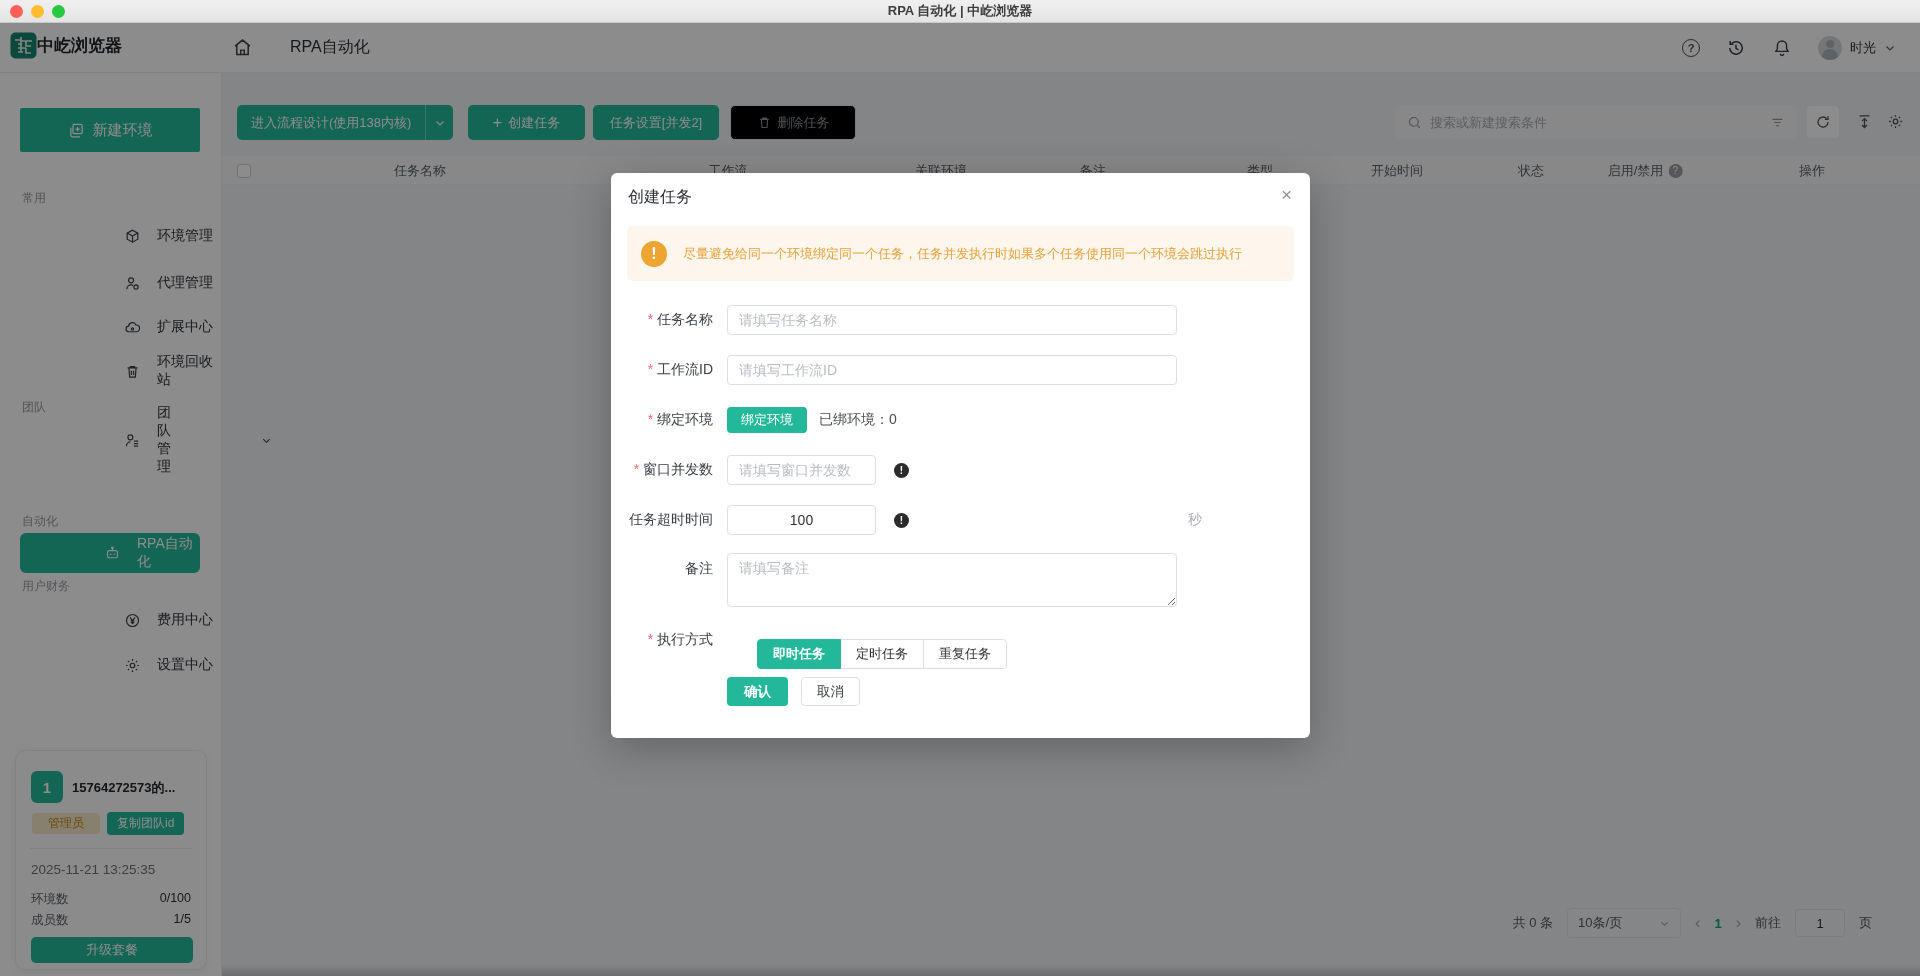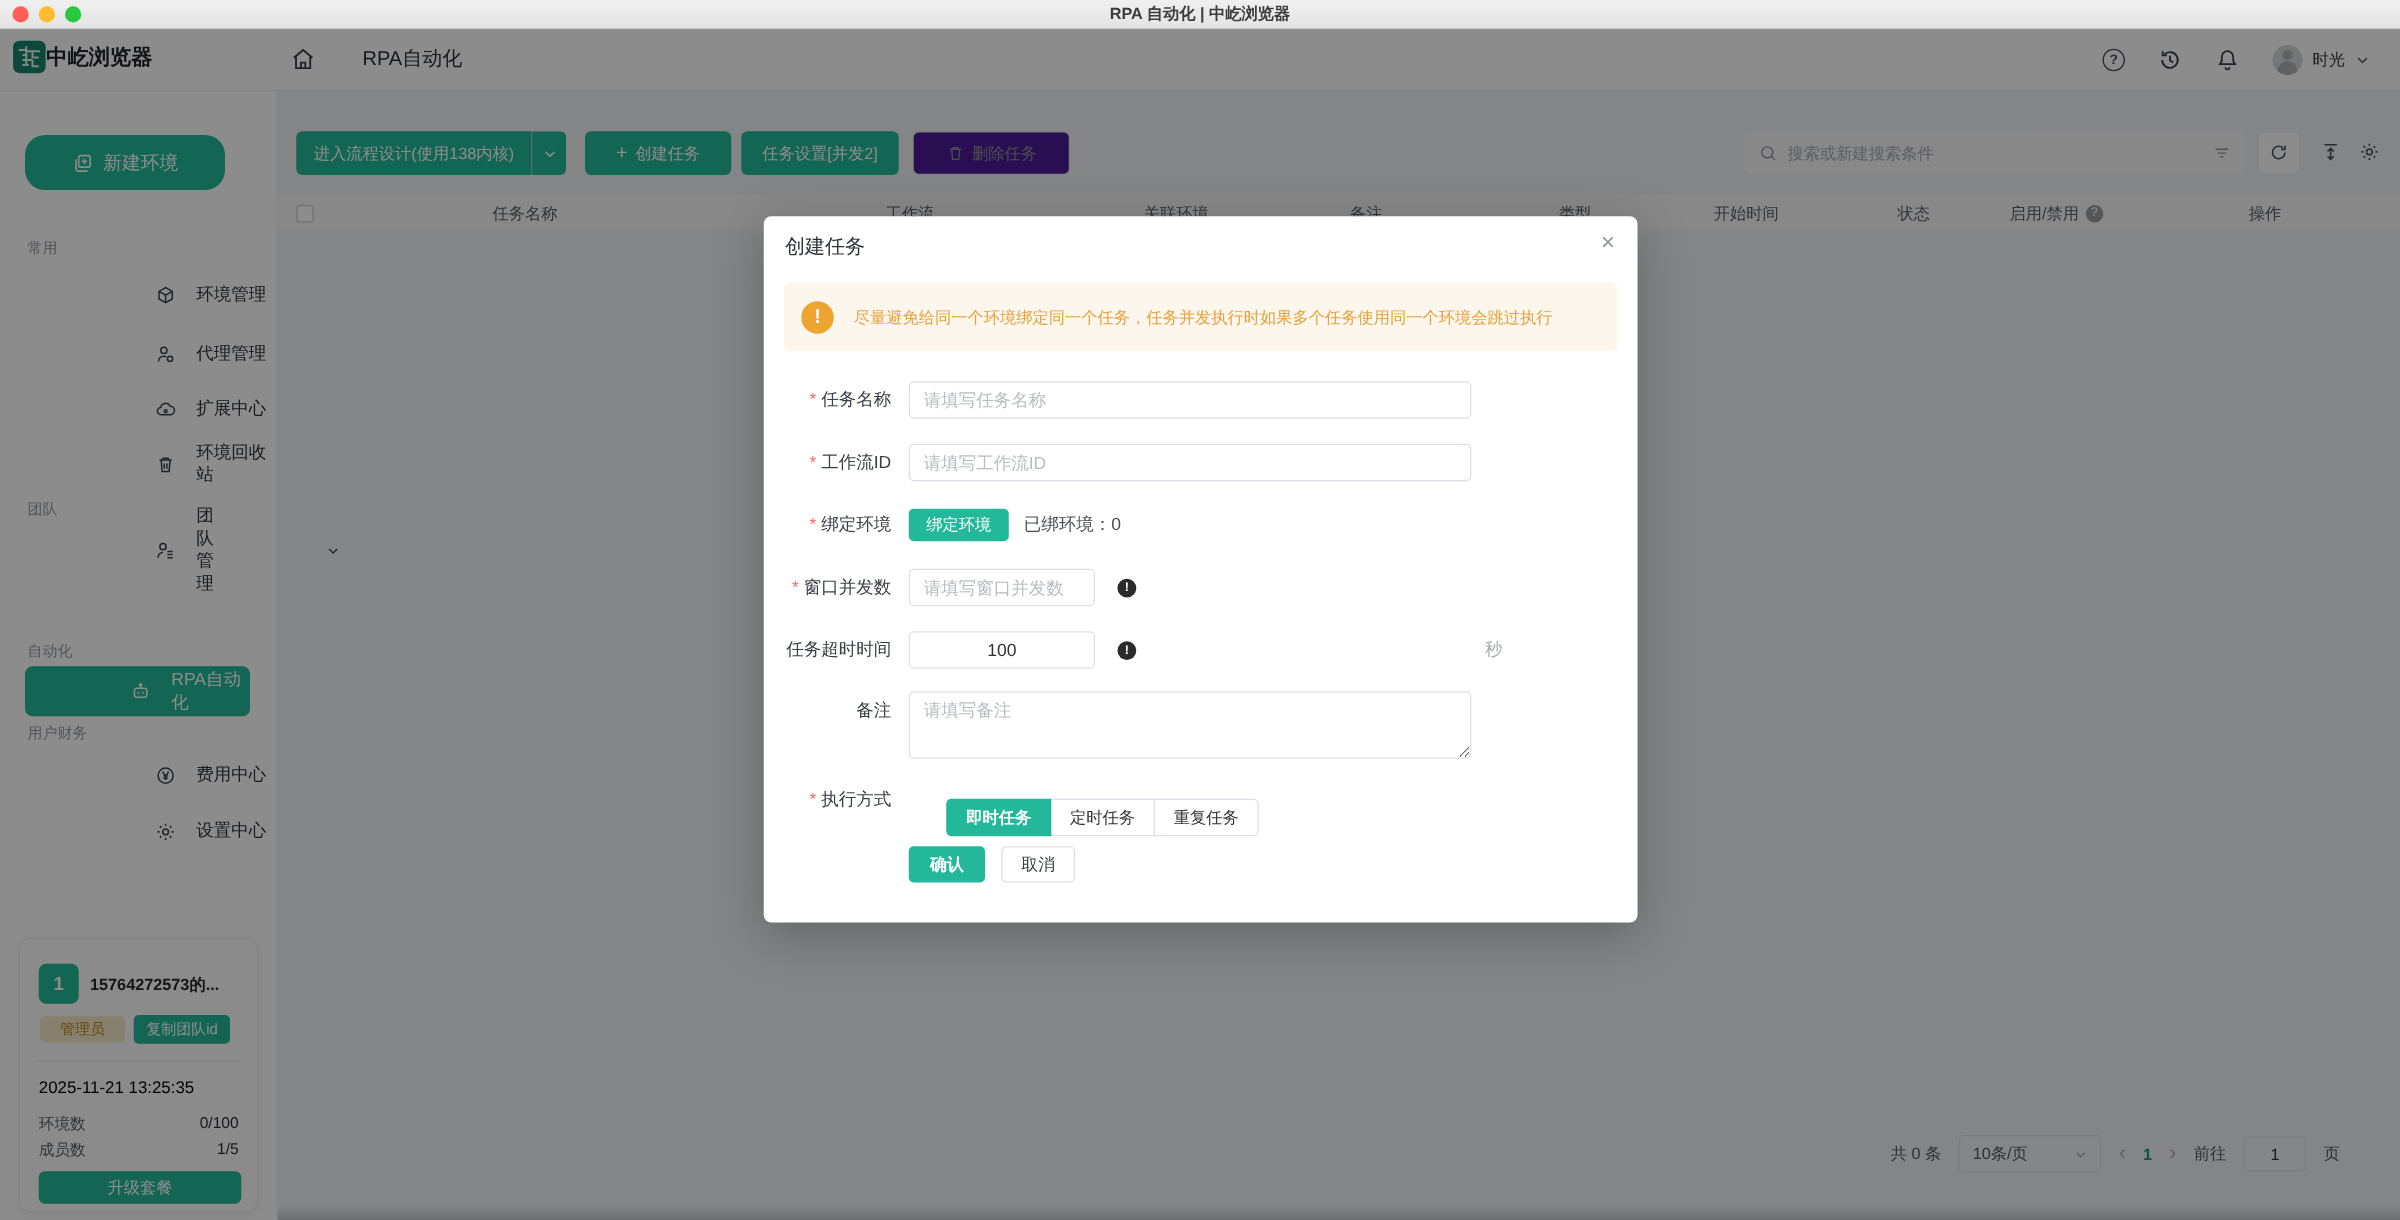--- a/index.html
+++ b/index.html
@@ -28,59 +28,59 @@
     display:flex; align-items:center; justify-content:center; font-size:11px; font-weight:bold; color:#4c5158; }
   .user-box { display:flex; align-items:center; gap:8px; }
   .avatar { width:24px; height:24px; border-radius:50%; background:#d4d7db; position:relative; overflow:hidden; }
   .avatar::before { content:""; position:absolute; left:8px; top:4px; width:8px; height:8px; border-radius:50%; background:#aeb2b8; }
   .avatar::after  { content:""; position:absolute; left:4px; top:13px; width:16px; height:12px; border-radius:8px 8px 0 0; background:#aeb2b8; }
   .user-name { font-size:13px; color:#303133; }
 
   
   .sidebar { position:absolute; left:0; top:73px; width:222px; bottom:0; background:#fff;
     border-right:1px solid #eef0f2; z-index:1; }
-  .btn-newenv { position:absolute; left:20px; top:35px; width:160px; height:44px; background:#23b899;
-    color:#fff; border:none; border-radius:16px; font-size:15px; display:flex; align-items:center;
+  .btn-newenv { position:absolute; left:20px; top:35px; width:180px; height:44px; background:#23b899;
+    color:#fff; border:none; border-radius:2px; font-size:15px; display:flex; align-items:center;
     justify-content:center; gap:8px; cursor:pointer; }
   .side-section { position:absolute; left:22px; font-size:12px; color:#989ba1; }
   .side-item { position:absolute; left:0; width:222px; height:44px; display:flex; align-items:center;
     color:#2f3339; font-size:14px; cursor:pointer; }
   .side-item .ic { margin-left:62px; margin-right:8px; color:#3c4147; }
   .side-item.active { left:20px; width:180px; height:40px; background:#23b899; border-radius:6px; color:#fff; }
   .side-item.active .ic { margin-left:42px; color:#fff; }
   .side-chevron { margin-left:28px; color:#6d7177; }
 
   
   .team-card { position:absolute; left:15px; top:677px; width:192px; height:220px; background:#fdfdfd;
     border:1px solid #ededef; border-radius:10px; box-shadow:0 2px 8px rgba(0,0,0,0.06); }
   .team-badge { position:absolute; left:15px; top:20px; width:32px; height:32px; background:#23b899;
     border-radius:6px; color:#fff; font-size:15px; font-weight:bold; display:flex; align-items:center; justify-content:center; }
   .team-name { position:absolute; left:56px; top:28px; font-size:13px; font-weight:bold; color:#26282c; }
   .tag-admin { position:absolute; left:16px; top:62px; height:21px; padding:0 16px; background:#f8e9c9;
     color:#c3881f; font-size:12px; border-radius:4px; display:flex; align-items:center; }
   .btn-copyid { position:absolute; left:91px; top:61px; height:23px; padding:0 10px; background:#23b899;
     color:#fff; font-size:12px; border:none; border-radius:4px; cursor:pointer; }
   .team-divider { position:absolute; left:14px; right:14px; top:97px; height:1px; background:#ececee; }
-  .team-date { position:absolute; left:15px; top:111px; font-size:13.5px; color:#000000; }
+  .team-date { position:absolute; left:15px; top:111px; font-size:13.5px; color:#737373; }
   .team-stat { position:absolute; left:15px; right:15px; display:flex; justify-content:space-between; font-size:12.5px; }
   .team-stat .sl { color:#5c6066; } .team-stat .sv { color:#2b2e33; }
   .btn-upgrade { position:absolute; left:15px; top:186px; width:162px; height:26px; background:#23b899;
     color:#fff; font-size:13px; border:none; border-radius:5px; cursor:pointer; }
 
   
   .main { position:absolute; left:222px; top:73px; right:0; bottom:0; }
   .toolbar { position:absolute; left:0; right:0; top:32px; height:35px; }
   .tbtn { height:35px; border:none; border-radius:5px; background:#23b899; color:#fff; font-size:13px;
     display:inline-flex; align-items:center; justify-content:center; cursor:pointer; padding:0 16px; }
   .split { position:absolute; left:15px; top:0; display:inline-flex; }
   .split .main-part { border-radius:5px 0 0 5px; padding:0 14px; }
   .split .arrow-part { width:28px; padding:0; border-radius:0 5px 5px 0; border-left:1px solid rgba(255,255,255,0.35); }
   .btn-create { position:absolute; left:246px; top:0; width:117px; gap:6px; }
   .btn-tasksettings { position:absolute; left:371px; top:0; width:126px; }
-  .btn-delete { position:absolute; left:508px; top:0; width:126px; background:#4c1d95; color:#8a8e94;
+  .btn-delete { position:absolute; left:508px; top:0; width:126px; background:#000000; color:#8a8e94;
     border:1px solid #e2e4e8; gap:6px; }
   .search-wrap { position:absolute; right:123px; top:0; width:402px; height:34px; background:#f7f8fa;
     border-radius:5px; display:flex; align-items:center; padding:0 12px; gap:8px; }
   .search-wrap input { flex:1; border:none; outline:none; background:transparent; font-size:13px; color:#303133; }
   .search-wrap input::placeholder { color:#a8abb2; }
   .icon-gray { color:#8f939a; }
   .btn-refresh { position:absolute; right:80px; top:0; width:34px; height:34px; background:#fff; border:1px solid #f0f1f3;
     border-radius:5px; display:flex; align-items:center; justify-content:center; color:#4c5158; cursor:pointer; }
   .tool-ic { position:absolute; top:8px; color:#4c5158; cursor:pointer; }
 

